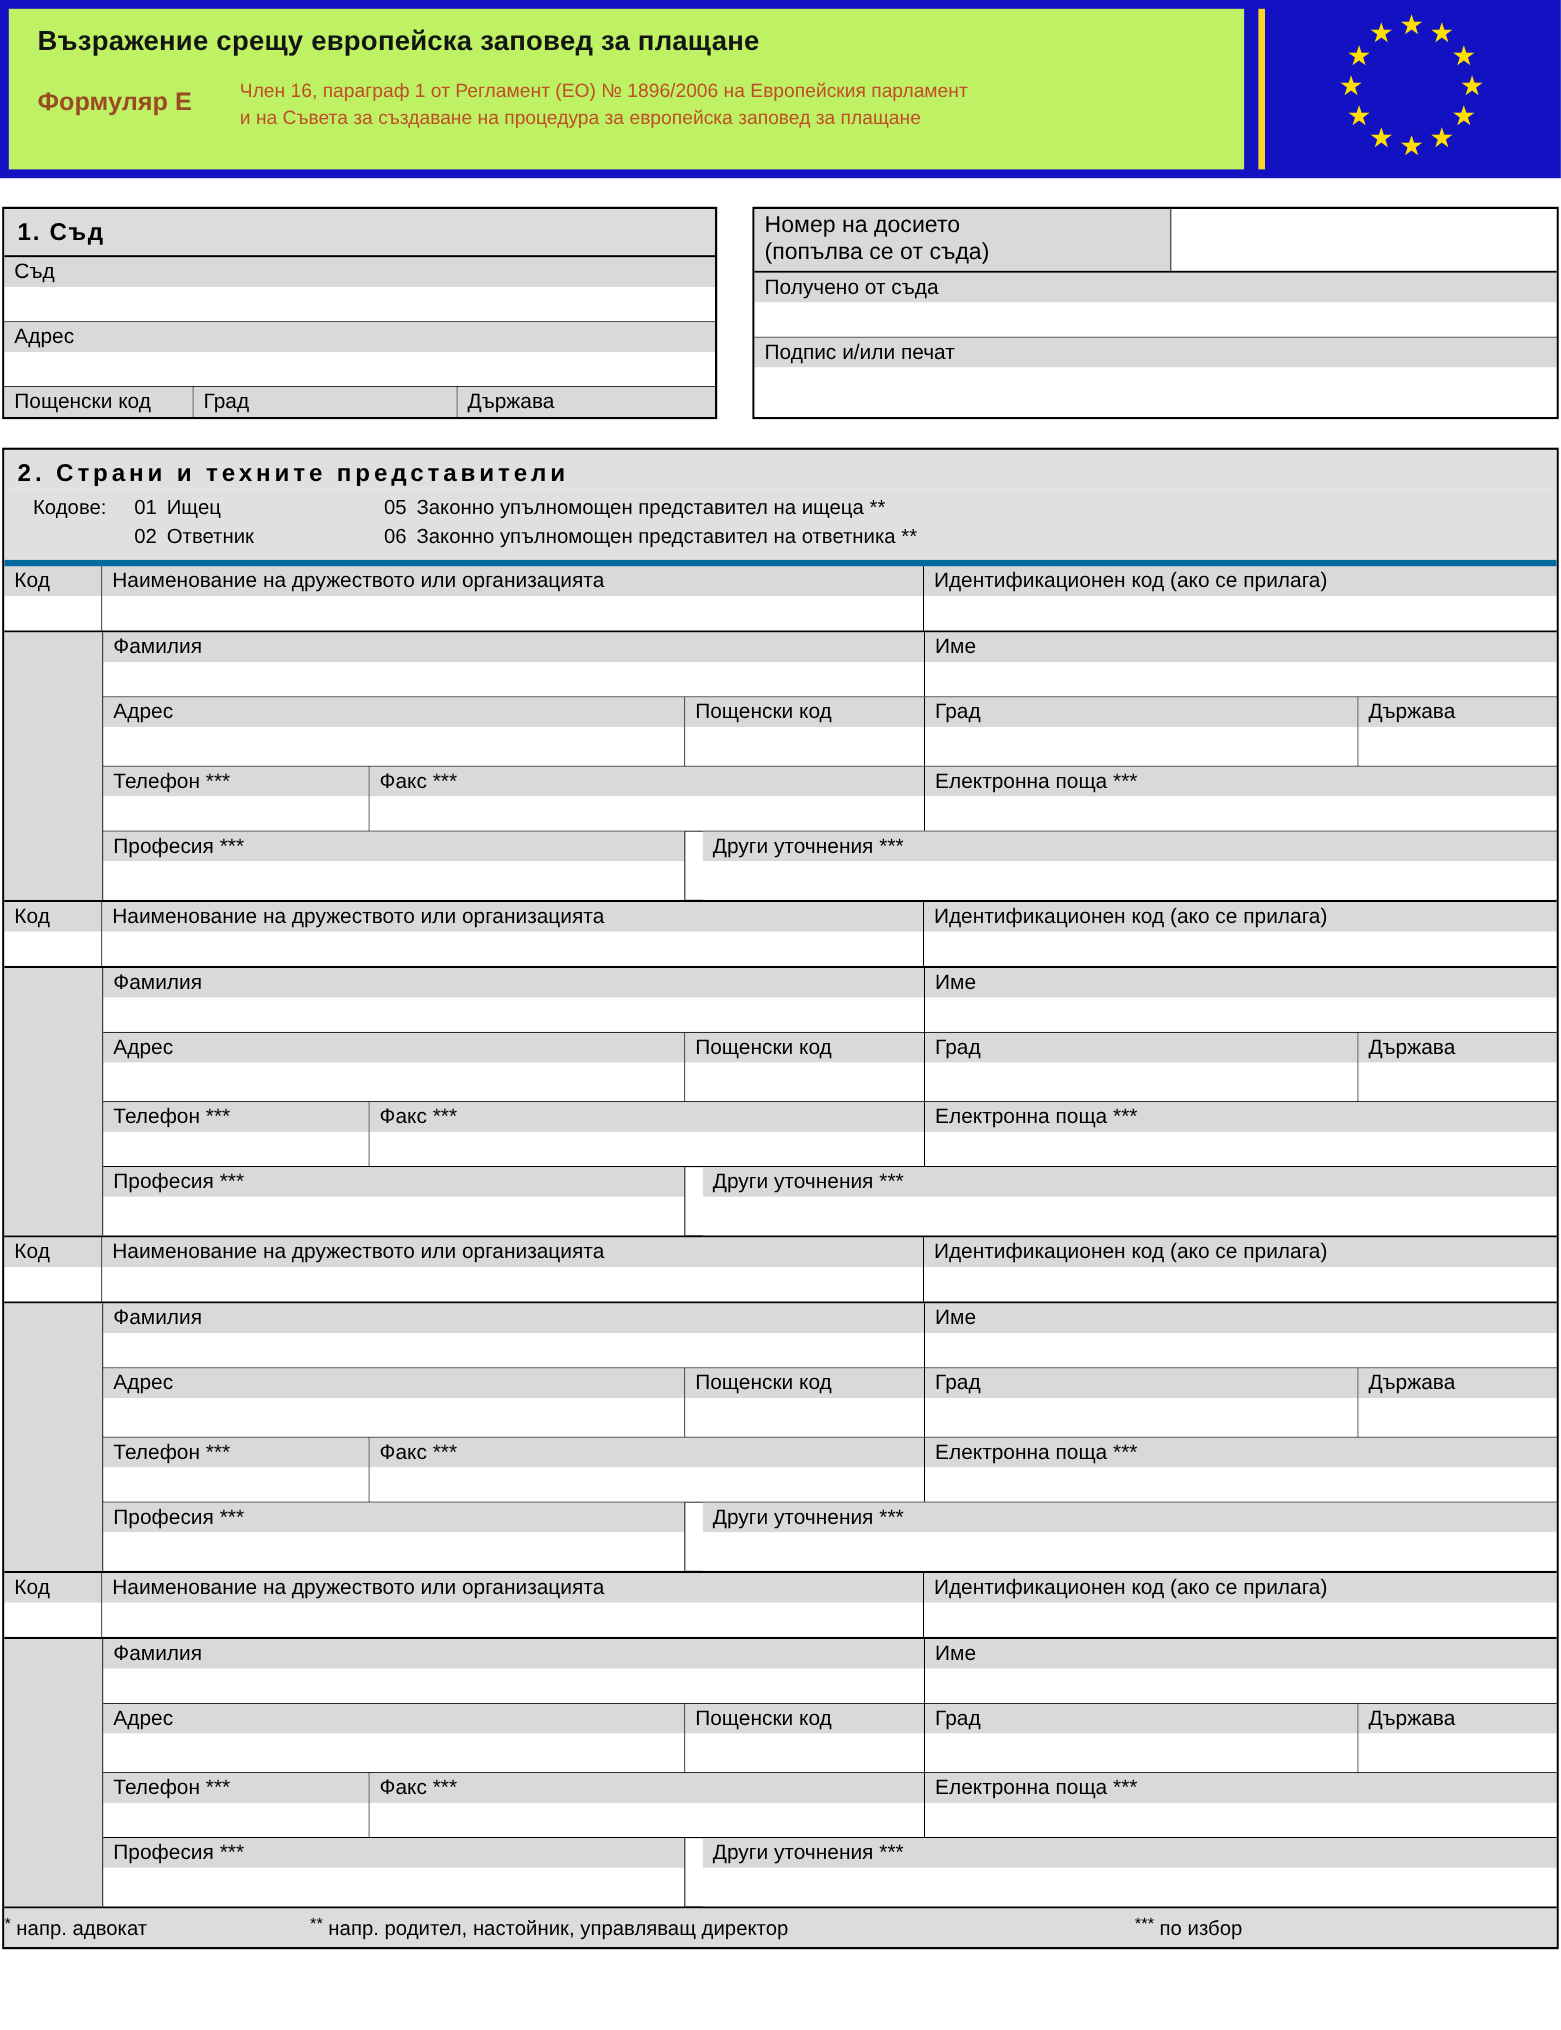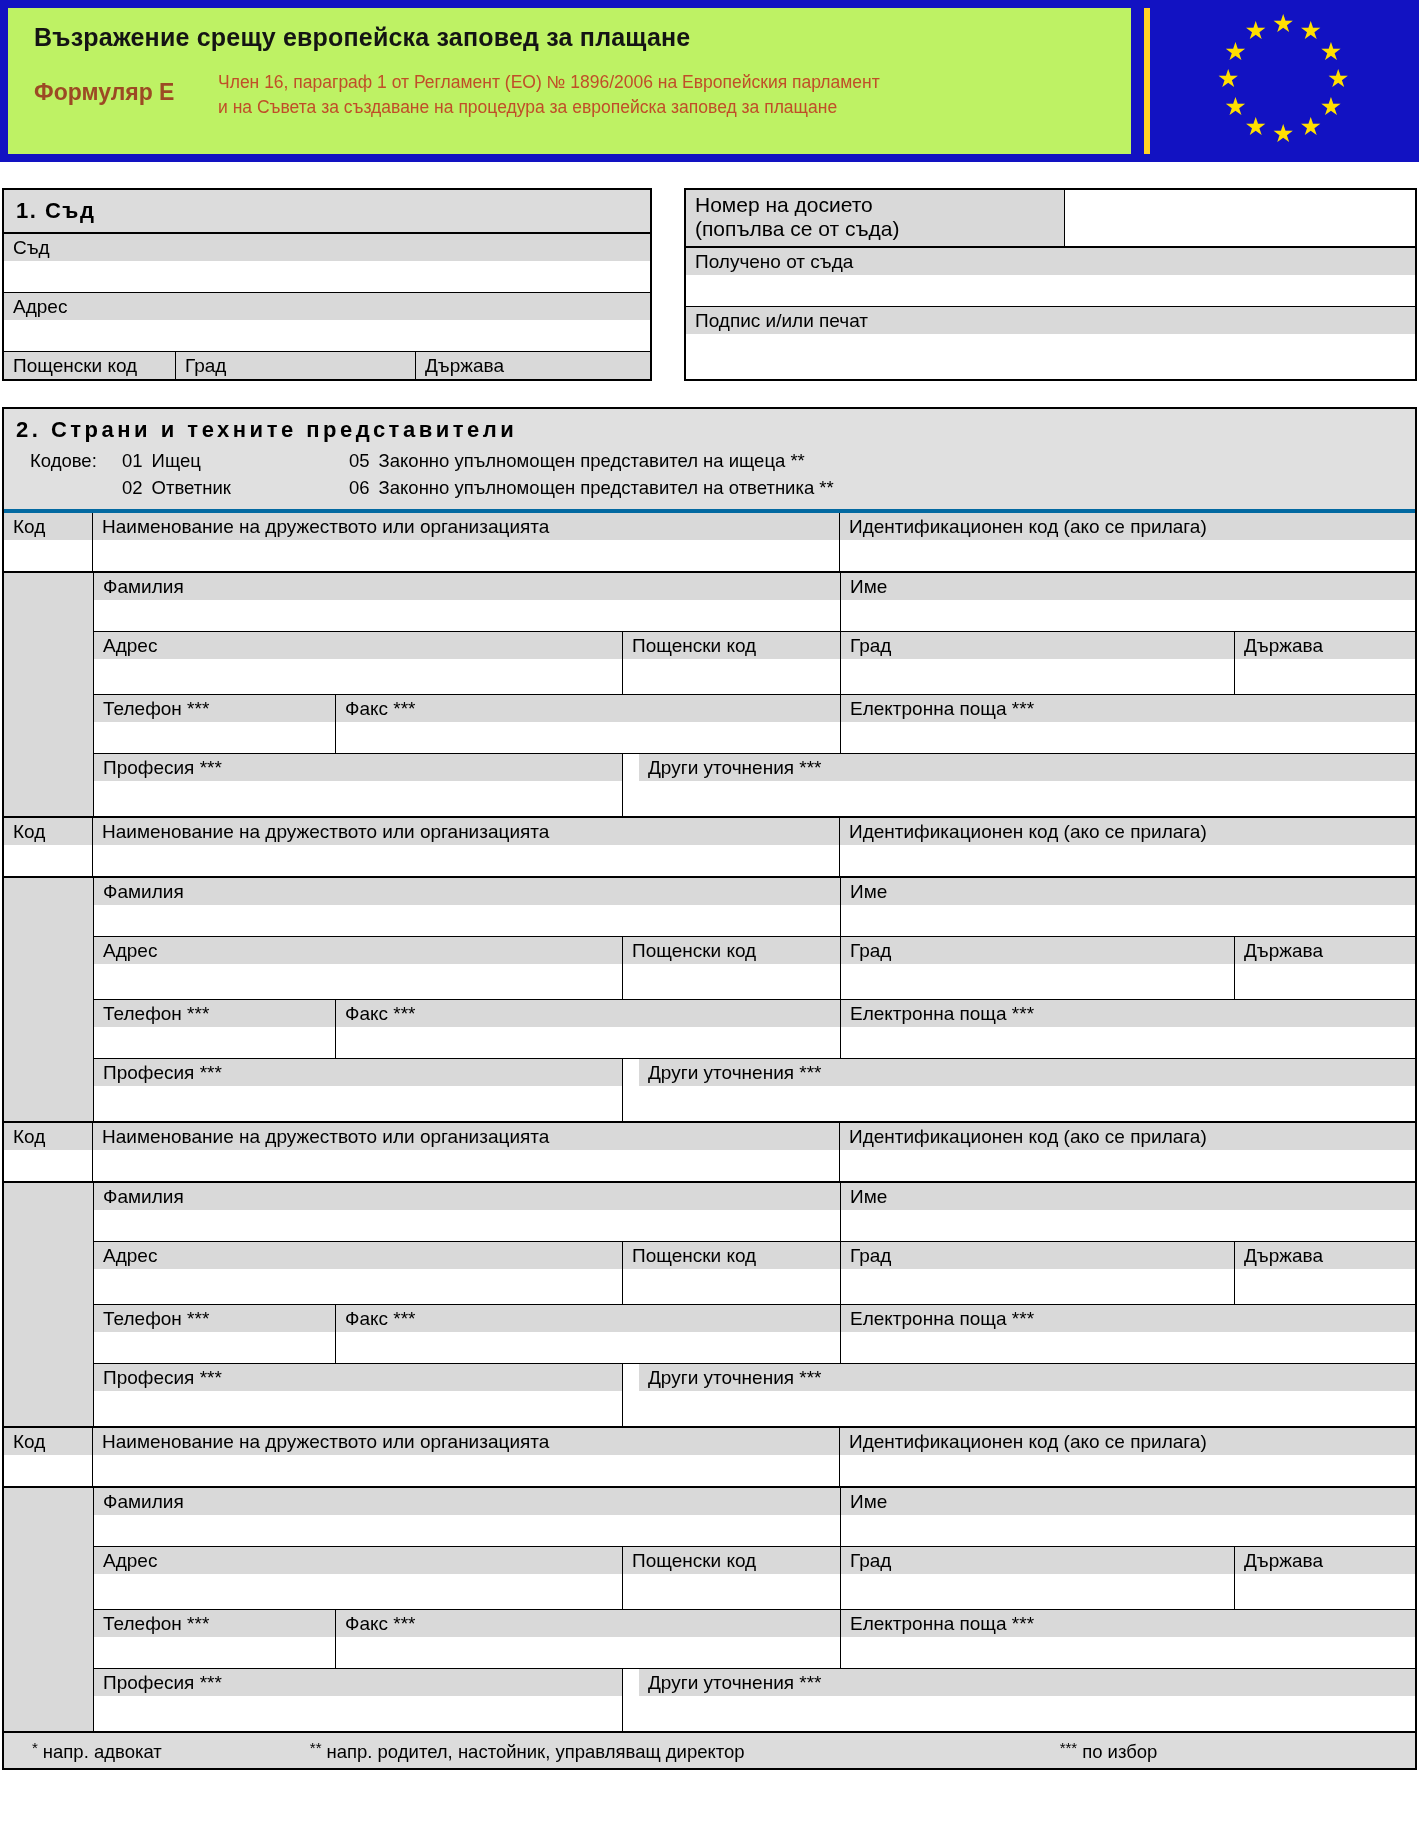--- a/index.html
+++ b/index.html
@@ -39,21 +39,21 @@
   .w172{width:172px;flex:none;}
   .w240{width:240px;flex:none;}
   .num-row{display:flex;border-bottom:2px solid #000;height:56px;}
   .num-lbl{width:379px;flex:none;border-right:1px solid #000;background:#D9D9D9;font-size:21px;line-height:24px;padding:3px 9px;box-sizing:border-box;}
   .num-inp{flex:1;background:#fff;}
   .sig-space{flex:1;background:#fff;}
 
   
   .section2{margin:26px 2px 0 2px;border:2px solid #000;box-sizing:border-box;}
   .s2-title{background:#E0E0E0;font-weight:bold;font-size:22px;letter-spacing:3.5px;padding:8px 12px 2px 12px;}
-  .codes{background:#E0E0E0;display:grid;grid-template-columns:92px 227px 509px auto;font-size:18.5px;line-height:27px;padding:2px 0 8px 26px;border-bottom:4px solid #0369a1;}
+  .codes{background:#E0E0E0;display:grid;grid-template-columns:92px 227px 509px auto;font-size:18.5px;line-height:27px;padding:2px 0 8px 26px;border-bottom:6px solid #0369a1;}
   .code-item .code-num{margin-right:9px;}
 
   .block{border-bottom:2px solid #000;}
   .rowA{display:flex;height:58px;border-bottom:2px solid #000;}
   .cA-kod{width:89px;flex:none;}
   .cA-company{width:747px;flex:none;}
   .block-lower{display:flex;}
   .kod-spacer{width:89px;flex:none;background:#D9D9D9;border-right:1px solid #000;}
   .lower-main{flex:1;display:flex;flex-direction:column;justify-content:flex-end;}
   .rowB{display:flex;height:58px;}
@@ -64,21 +64,21 @@
   .w529{width:529px;flex:none;}
   .w218{width:218px;flex:none;}
   .w394{width:394px;flex:none;}
   .w242{width:242px;flex:none;}
   .w505{width:505px;flex:none;}
 
   
   .footer{background:#DCDCDC;height:35px;display:flex;align-items:center;font-size:18.5px;}
   .fn{white-space:nowrap;}
   .fn-m{font-size:15px;vertical-align:5px;margin-right:5px;}
-  .fn1{margin-left:28px;}
+  .fn1{margin-left:0;}
   .fn2{margin-left:148px;}
   .fn3{margin-left:315px;}
 </style>
 </head>
 <body>
 
 <div class="page">
 
   <div class="header">
     <div class="yellow-box">

